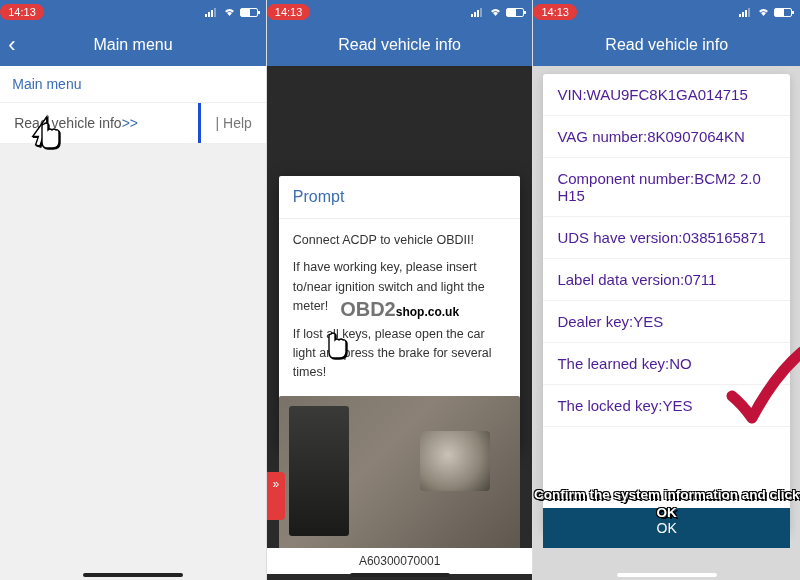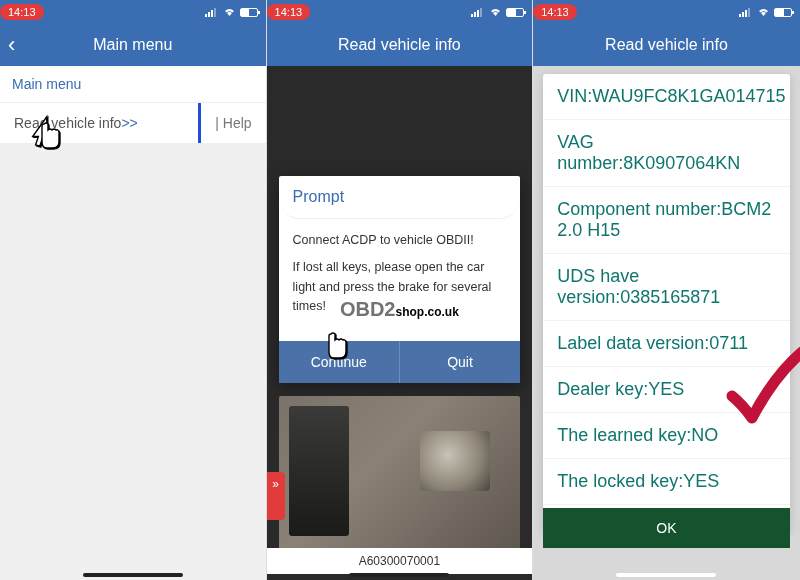--- a/index.html
+++ b/index.html
@@ -1,17 +1,17 @@
 <!DOCTYPE html>
 <html><head>
 <meta charset="utf-8">
 <style>
   * { box-sizing: border-box; margin: 0; padding: 0; font-family: -apple-system, Helvetica, Arial, sans-serif; }
   body { background: #eee; width: 800px; height: 580px; overflow: hidden; }
-  .stage { display: flex; width: 800px; height: 464px; background: #f4f4f4; }
+  .stage { display: flex; width: 800px; height: 464px; background: #f4f4f4; justify-content: flex-end; }
   .phone { width: 266.6px; height: 580px; background: #fff; position: relative; overflow: hidden; border-right: 1px solid #ddd; }
   .phone:last-child { border-right: none; }
 
   .statusbar { height: 24px; background: #3a6db1; display: flex; align-items: center; justify-content: space-between; padding: 0 8px; color: #fff; font-size: 11px; }
   .statusbar .time { background: #e23b3b; padding: 2px 8px; border-radius: 9px; font-size: 11px; font-weight: 500; margin-left: -8px; }
   .status-icons { display: flex; gap: 4px; align-items: center; }
   .bat { width: 18px; height: 9px; border: 1px solid #fff; border-radius: 2px; position: relative; }
   .bat::after { content:""; position:absolute; right:-3px; top:2px; width:2px; height:3px; background:#fff; }
   .bat i { display:block; height:100%; width:55%; background:#fff; }
 
@@ -26,41 +26,41 @@
   .s1 .menu-cell { padding: 12px 14px; color: #555; font-size: 14px; }
   .s1 .menu-cell.main { flex: 1; }
   .s1 .menu-cell .arrows { color: #3a6db1; }
   .s1 .menu-cell.help { border-left: 3px solid #1d4ed8; color:#777; }
   .s1 .rest { background:#f0f0f0; height: 100%; }
 
   
   .s2 .dark { position:absolute; inset:0; background:#2a2a2a; }
   .s2 .caption { color:#fff; font-size:14px; font-weight:700; text-align:center; padding:18px 18px 10px; line-height:1.45; text-shadow: 2px 2px 0 #000, -1px -1px 0 #000, 1px -1px 0 #000, -1px 1px 0 #000; letter-spacing:.3px; }
   .s2 .prompt-box { position:absolute; left:12px; right:12px; top:110px; background:#fff; border-radius:2px; box-shadow: 0 4px 18px rgba(0,0,0,.4); }
-  .s2 .prompt-title { color:#3a6db1; font-size:16px; padding:12px 14px; border-bottom:1px solid #eee;border-radius:21px; }
+  .s2 .prompt-title { color:#3a6db1; font-size:16px; padding:12px 14px; border-bottom:1px solid #eee; }
   .s2 .prompt-body { color:#333; font-size:12.5px; padding:12px 14px 16px; line-height:1.55; }
   .s2 .prompt-body p { margin-bottom:8px; }
   .s2 .prompt-actions { display:flex; background:#4a72a8; }
   .s2 .prompt-actions .btn { flex:1; text-align:center; color:#fff; padding:13px 0; font-size:14px; }
   .s2 .prompt-actions .btn:first-child { border-right:1px solid rgba(255,255,255,.2); }
   .s2 .photo { position:absolute; left:12px; right:12px; top:330px; height:160px; background: linear-gradient(135deg,#7a7268 0%, #8b8177 40%, #5d564d 100%); border-radius:2px; }
   .s2 .photo::before { content:""; position:absolute; left:10px; top:10px; width:60px; height:130px; background: linear-gradient(#3a3a38,#1a1a18); border-radius:3px; }
   .s2 .photo::after { content:""; position:absolute; right:30px; top:35px; width:70px; height:60px; background: radial-gradient(circle at 40% 40%, #c9c2b6 0%, #8a8376 60%, #4a463e 100%); border-radius:4px; }
   .s2 .footer-id { position:absolute; bottom:6px; left:0; right:0; text-align:center; color:#333; font-size:12px; background:#fff; padding:6px 0; }
   .s2 .red-tab { position:absolute; left:0; bottom:60px; width:18px; height:48px; background:#e23b3b; border-radius:0 4px 4px 0; color:#fff; font-size:12px; text-align:center; line-height:24px; }
 
   .watermark { position:absolute; top:232px; left:0; right:0; text-align:center; pointer-events:none; z-index:50; font-size:20px; font-weight:700; }
   .watermark .r { color:#737373; }
   .watermark .k { color:#000; font-size:12px; font-weight:600; }
 
   
   .s3 .sys-panel { position:absolute; left:10px; right:10px; top:8px; bottom:48px; background:#fff; border-radius:3px; box-shadow: 0 2px 10px rgba(0,0,0,.15); overflow:hidden; }
   .s3 .sys-title { color:#3a6db1; font-size:16px; padding:12px 14px; border-bottom:1px solid #eee; }
-  .s3 .sys-row { padding:12px 14px; font-size:18px; color:#0f766e; border-bottom:1px solid #f1f1f1; }
-  .s3 .ok-btn { position:absolute; left:10px; right:10px; bottom:32px; background:#14532d; color:#fff; text-align:center; padding:12px 0; font-size:14px; z-index:5; }
+  .s3 .sys-row { padding:12px 14px; font-size:15px; color:#4c1d95; border-bottom:1px solid #f1f1f1; }
+  .s3 .ok-btn { position:absolute; left:10px; right:10px; bottom:32px; background:#0c4a6e; color:#fff; text-align:center; padding:12px 0; font-size:14px; z-index:5; }
   .s3 .caption3 { position:absolute; left:0; right:0; bottom:58px; text-align:center; color:#fff; font-weight:700; font-size:13.5px; text-shadow: 2px 2px 0 #000, -1px -1px 0 #000, 1px -1px 0 #000, -1px 1px 0 #000; z-index:6; line-height:1.35; }
   .s3 .checkmark { position:absolute; right:-4px; top:280px; z-index:7; }
 
   .cursor { position:absolute; z-index:60; }
   .cursor svg { filter: drop-shadow(1px 1px 0 #000); }
 
   .home-ind { position:absolute; bottom:3px; left:50%; transform:translateX(-50%); width:100px; height:4px; background:#222; border-radius:3px; z-index:20; }
 
   svg.sigbars { width:14px; height:9px; }
   svg.wifi { width:13px; height:10px; }
@@ -132,20 +132,21 @@
     <div class="navbar">
       <span>Read vehicle info</span>
     </div>
     <div class="content">
       <div class="dark"></div>
       <div class="caption">Insert the key into the ignition switch and light up the meter, click continue.</div>
       <div class="prompt-box">
         <div class="prompt-title">Prompt</div>
         <div class="prompt-body">
           <p>Connect ACDP to vehicle OBDII!</p>
+          <p>If have working key, please insert to/near ignition switch and light the meter!</p>
           <p>If lost all keys, please open the car light and press the brake for several times!</p>
         </div>
         <div class="prompt-actions">
           <div class="btn">Continue</div>
           <div class="btn">Quit</div>
         </div>
       </div>
       <div class="photo"></div>
       <div class="red-tab">»</div>
       <div class="footer-id">A60300070001</div>
@@ -191,18 +192,19 @@
         <div class="sys-row">Component number:BCM2 2.0 H15</div>
         <div class="sys-row">UDS have version:0385165871</div>
         <div class="sys-row">Label data version:0711</div>
         <div class="sys-row">Dealer key:YES</div>
         <div class="sys-row">The learned key:NO</div>
         <div class="sys-row">The locked key:YES</div>
       </div>
       <svg class="checkmark" width="80" height="90" viewBox="0 0 80 90">
         <path d="M8 50 Q18 58 28 72 Q50 30 78 6" fill="none" stroke="#c1133a" stroke-width="11" stroke-linecap="round" stroke-linejoin="round"></path>
       </svg>
+      <div class="caption3">Confirm the system information and click OK</div>
       <div class="ok-btn">OK</div>
     </div>
     <div class="home-ind" style="background:#fff;"></div>
   </div>
 
 </div>
 
 </body></html>

